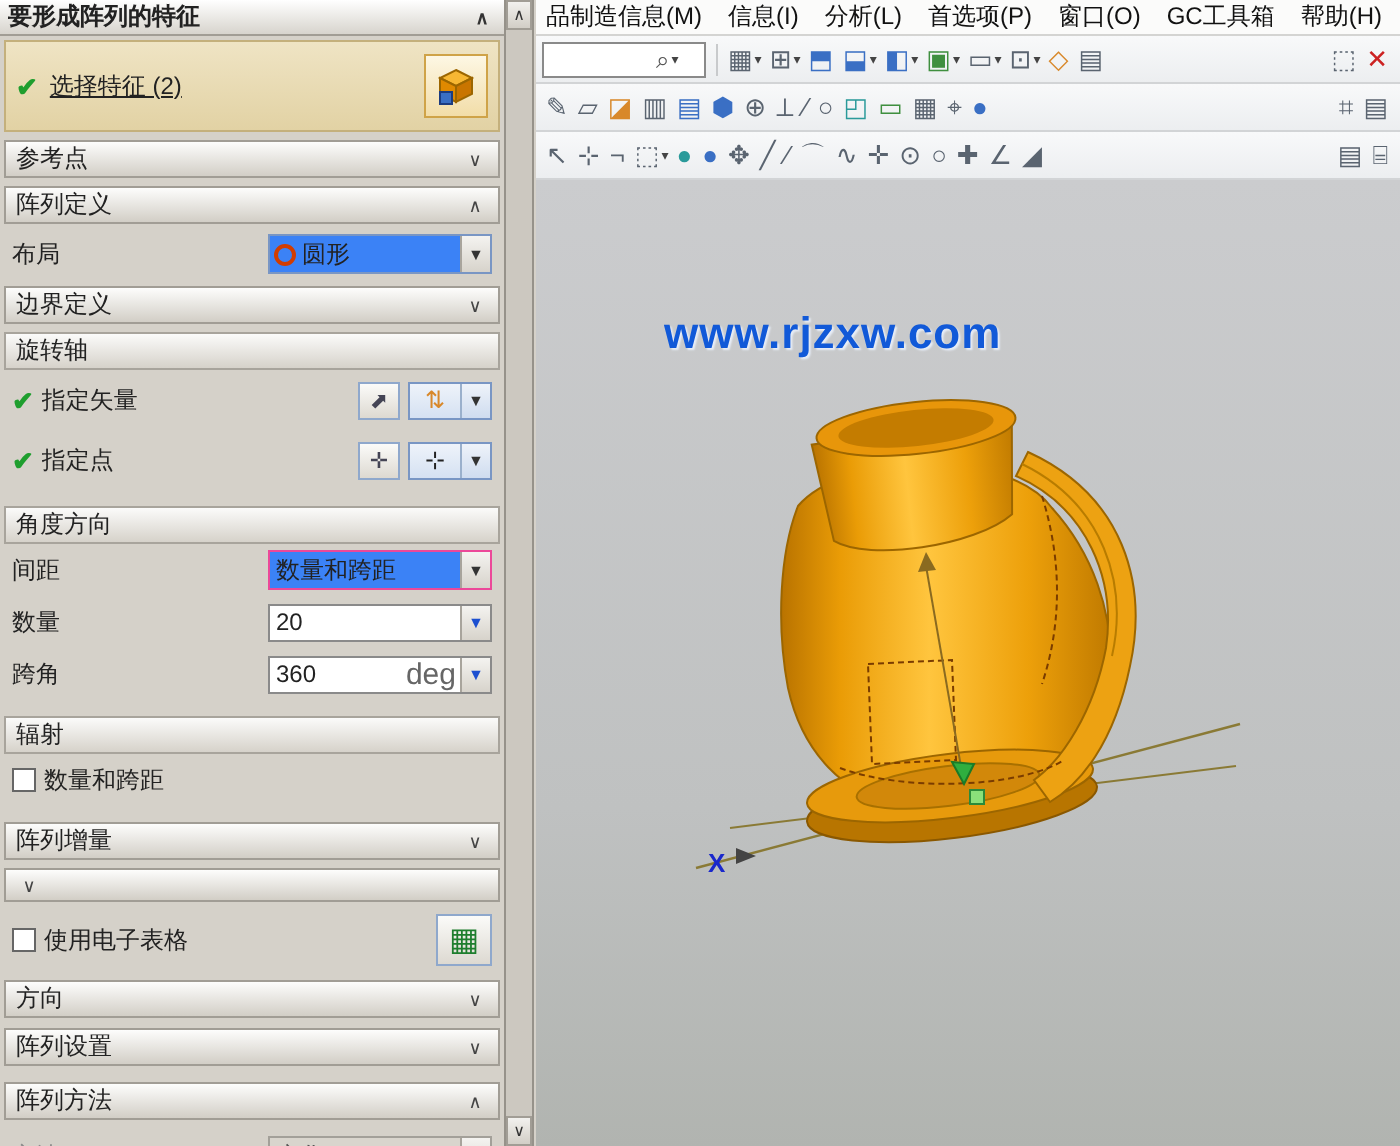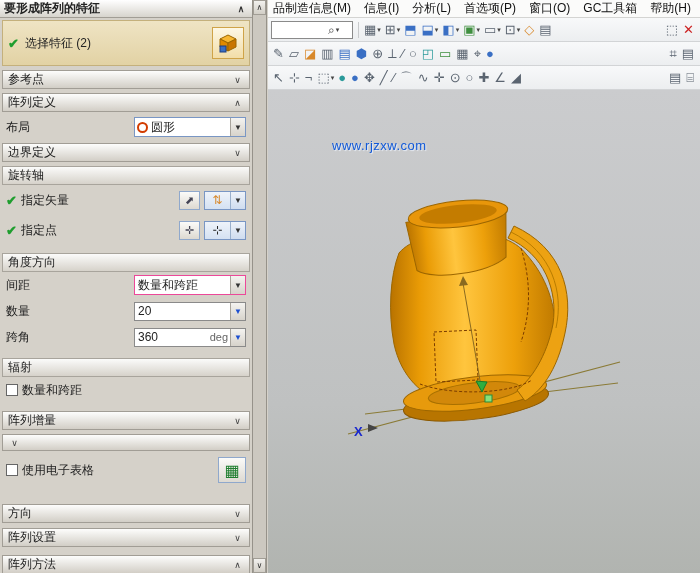--- a/index.html
+++ b/index.html
@@ -11,46 +11,46 @@
   #left-panel { position:absolute; left:0; top:0; width:253px; height:573px;
     background:#d5d1c9; border-right:1px solid #96928a; display:flex; flex-direction:column; overflow:hidden; }
   .titlebar { height:18px; flex:0 0 18px; background:linear-gradient(#ffffff,#d7d4cd);
     border-bottom:1px solid #a19d95; display:flex; align-items:center; padding:0 4px; font-weight:bold; }
   .titlebar .t { flex:1; white-space:nowrap; overflow:hidden; }
   .chev-btn { width:14px; height:13px; font-size:9px; color:#333; display:flex; align-items:center; justify-content:center; }
 
   .sel-block { flex:0 0 46px; margin:2px 2px 0; background:linear-gradient(#efe4c4,#e2d2a4);
     border:1px solid #c4b07c; display:flex; align-items:center; padding:0 5px; gap:6px; }
   .check { color:#1f9e2e; font-weight:bold; font-size:13px; }
-  .sel-block .lbl { flex:1; }
+  .sel-block .lbl { flex:1;text-decoration:underline; }
   .cube-btn { width:32px; height:32px; background:linear-gradient(#fdf7e4,#f2dda8);
     border:1px solid #cfa348; display:flex; align-items:center; justify-content:center; }
 
   .hdr { flex:0 0 17px; margin:0 2px; background:linear-gradient(#fdfdfc,#d2cec6);
     border:1px solid #a19d95; display:flex; align-items:center; padding:0 5px; }
   .hdr .lbl { flex:1; white-space:nowrap; overflow:hidden; }
   .hdr .chev { font-size:9px; color:#444; width:13px; text-align:center; }
   .cap { flex:0 0 16px; margin:0 2px; background:linear-gradient(#fbfbfa,#d6d2ca);
     border:1px solid #a8a49c; display:flex; align-items:center; padding:0 5px; }
 
   .row { display:flex; align-items:center; padding:0 6px; gap:4px; }
   .row .lbl { flex:1; white-space:nowrap; overflow:hidden; }
   .dis .lbl { color:#8a8a8a; }
 
-  .combo { display:flex; align-items:center; height:20px; width:112px; background:#ffffff; border:1px solid #7996c4; }
+  .combo { display:flex; align-items:center; height:20px; width:112px; background:#3b82f6; border:1px solid #7996c4; }
   .combo.plain { border:1px solid #ec4899; }
   .combo .txt { flex:1; padding:0 3px; white-space:nowrap; overflow:hidden; }
   .combo .caret, .spin .sbtn, .split-caret { width:15px; height:100%;
     background:linear-gradient(#f4f3f0,#d7d3cb); border-left:1px solid #a8a49c;
     font-size:8px; display:flex; align-items:center; justify-content:center; color:#333; }
   .combo.dis { background:#d9d5cd; border-color:#a3a099; color:#555; }
 
   .spin { display:flex; align-items:center; height:19px; width:112px; background:#fff; border:1px solid #8a8a8a; }
   .spin .val { flex:1; padding:0 3px; }
-  .spin .unit { color:#666; font-size:11px; padding-right:2px; }
+  .spin .unit { color:#666; font-size:15px; padding-right:2px; }
   .spin .sbtn { color:#1c4fd0; }
 
   .mini-btn { height:19px; min-width:21px; background:linear-gradient(#fbfbf9,#ddd9d1);
     border:1px solid #8fa8cc; display:flex; align-items:center; justify-content:center; font-size:11px; color:#445; }
   .split-btn { display:flex; height:19px; border:1px solid #7996c4; background:linear-gradient(#eef3fa,#d5e1f2); }
   .split-main { min-width:25px; display:flex; align-items:center; justify-content:center; font-size:12px; }
   .split-caret { background:linear-gradient(#eef3fa,#cfdcef); border-left:1px solid #9ab0cc; }
 
   .cb { width:12px; height:12px; background:#fff; border:1px solid #666; flex:0 0 12px; }
   .sheet-btn { width:28px; height:26px; background:linear-gradient(#fbfbf9,#ddd9d1);
@@ -76,21 +76,21 @@
   .teal { color:#2a9a9a; } .red { color:#cc2222; }
   .tb-spacer { flex:1; }
   .vsep { width:1px; height:16px; background:#c8cacc; margin:0 3px; flex:0 0 1px; }
   .searchbox { display:flex; align-items:center; height:18px; background:#fff; border:1px solid #8a8a8a;
     width:82px; padding:0 2px; margin-right:2px; flex:0 0 auto; }
   .searchbox input { width:54px; border:none; outline:none; font-size:11px; font-family:inherit; }
   .search-glyph { color:#555; font-size:12px; }
 
   
   .viewport { flex:1; position:relative; background:linear-gradient(180deg,#cbccce,#bfc1c1 65%,#b1b4b0); overflow:hidden; }
-  .watermark { position:absolute; left:64px; top:48px; color:#1159d8; font-weight:normal; font-size:13px;
+  .watermark { position:absolute; left:64px; top:64px; color:#1159d8; font-weight:bold; font-size:22px;
     text-shadow:1px 1px 1px #e8eef8; letter-spacing:0.5px; }
   .viewport svg { position:absolute; left:0; top:0; }
   .datum { stroke:#8a7a35; stroke-width:1.2; }
   .dash { fill:none; stroke:#7a3c00; stroke-width:1; stroke-dasharray:3 2; }
 
   
   .circ-icon { width:11px; height:11px; border:2px solid #d23c00; border-radius:50%; flex:0 0 11px; margin-left:2px; }
 </style>
 </head>
 <body>
@@ -213,21 +213,21 @@
     </div>
 
     <div class="row" style="flex:0 0 30px; margin-top:4px">
       <span class="cb"></span>
       <span class="lbl">使用电子表格</span>
       <span class="sheet-btn">
         <span>▦</span>
       </span>
     </div>
 
-    <div class="hdr" style="margin-top:19px">
+    <div class="hdr" style="margin-top:5px">
       <span class="lbl">方向</span>
       <span class="chev">∨</span>
     </div>
 
     <div class="hdr" style="margin-top:5px">
       <span class="lbl">阵列设置</span>
       <span class="chev">∨</span>
     </div>
 
     <div class="hdr" style="margin-top:8px">

